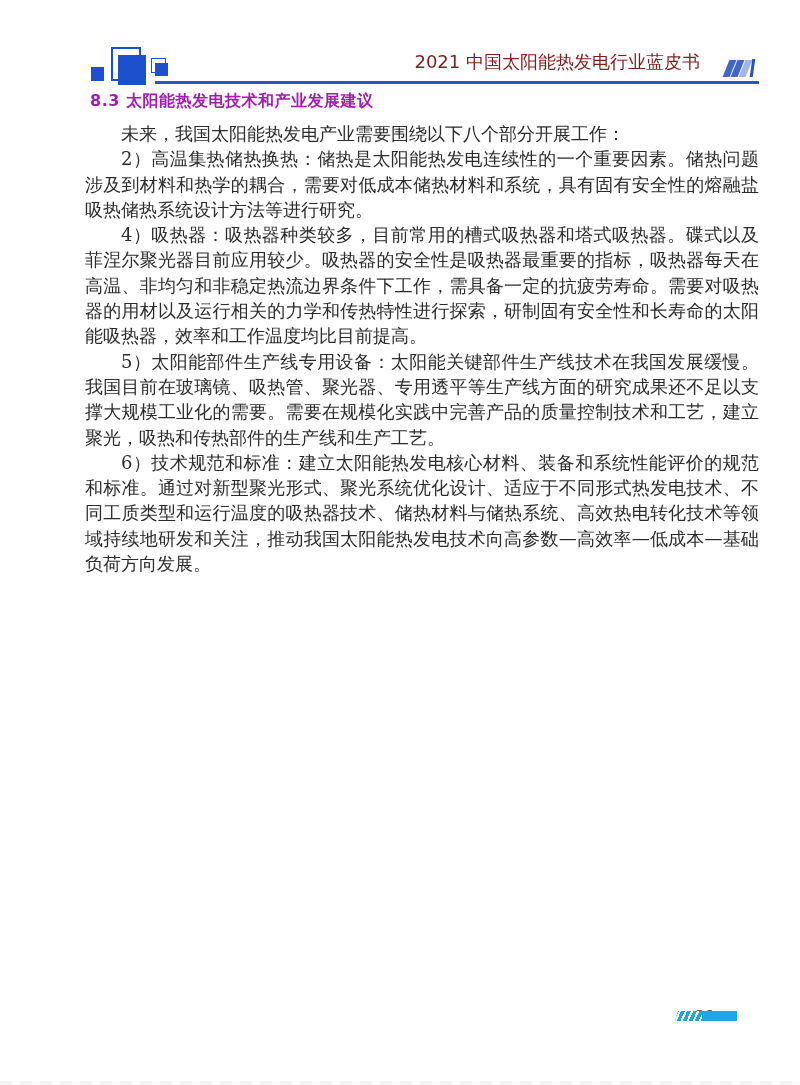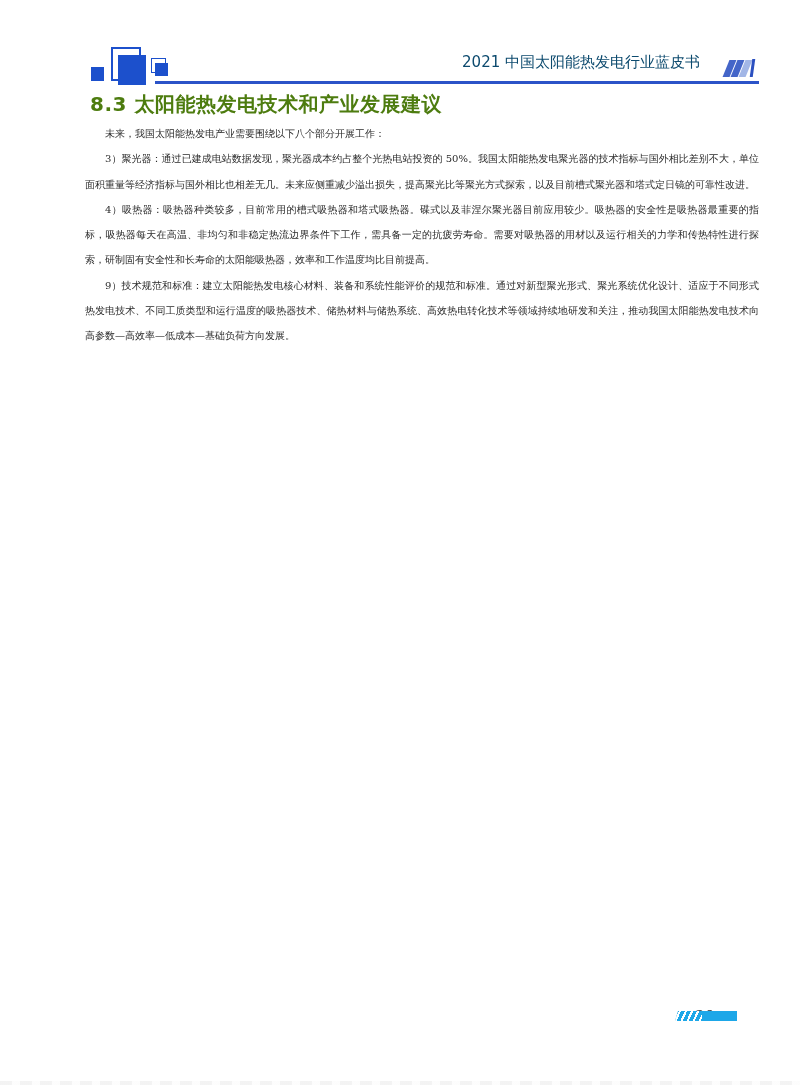--- a/index.html
+++ b/index.html
@@ -17,44 +17,44 @@
   .logo-sq { position:absolute; display:block; }
   .logo-outline       { left:111px; top:47px; width:30px; height:34px; border:2px solid #1c50cc; background:#ffffff; }
   .logo-big           { left:118px; top:55px; width:28px; height:30px; background:#1c50cc; }
   .logo-small-left    { left:91px;  top:67px; width:13px; height:14px; background:#1c50cc; }
   .logo-outline-right { left:151px; top:58px; width:15px; height:15px; border:1.5px solid #1c50cc; background:#ffffff; }
   .logo-small-right   { left:155px; top:63px; width:13px; height:13px; background:#1c50cc; }
 
   .header-title {
     position:absolute; top:53px; right:100px;
     font-family:"DejaVu Sans","Liberation Sans",sans-serif;
-    font-size:15px; line-height:18px; color:#0c4a6e;
+    font-size:18px; line-height:18px; color:#7f1d1d;
     white-space:nowrap;
   }
 
   .slashes { position:absolute; left:726px; top:59px; height:18px; }
   .slashes i { display:inline-block; height:17px; margin-right:1.5px; transform:skewX(-22deg); }
   .slashes .s1, .slashes .s2 { width:6.5px; background:#4465c8; }
   .slashes .s3 { width:6.5px; background:#a2b6e6; }
   .slashes .vbar { display:inline-block; width:2.5px; height:18px; background:#2b50c0; transform:skewX(-8deg); margin-left:1px; }
 
   .header-rule { position:absolute; left:155px; top:81px; width:604px; height:2.5px; background:#2b53c8; }
 
   
   .section-heading {
     position:absolute; left:90px; top:91px; width:660px;
     font-family:"DejaVu Sans","Liberation Sans",sans-serif;
-    font-size:20px; font-weight:700; letter-spacing:0.5px;
-    color:#4d7c0f; white-space:nowrap;
+    font-size:16px; font-weight:700; letter-spacing:0.5px;
+    color:#a21caf; white-space:nowrap;
   }
 
   
   .body-text {
     position:absolute; left:85px; top:121px; width:674px;
-    font-size:10px; line-height:25.3px; color:#2b2b2b;
+    font-size:18px; line-height:25.3px; color:#2b2b2b;
     text-align:justify; text-align-last:left;
   }
   .body-text p { text-indent:2em; }
 
   
   .page-number {
     position:absolute; left:651px; top:1008px;
     font-size:14.5px; color:#333333; letter-spacing:1px;margin-left:44px;
   }
   .footer-bar {
@@ -93,23 +93,24 @@
       <i class="s1"></i><i class="s2"></i><i class="s3"></i><span class="vbar"></span>
     </div>
 
     <div class="header-rule"></div>
   </header>
 
   <h1 class="section-heading">8.3 太阳能热发电技术和产业发展建议</h1>
 
   <main class="body-text">
     <p>未来，我国太阳能热发电产业需要围绕以下八个部分开展工作：</p>
-    <p>3）聚光器：通过已建成电站数据发现，聚光器成本约占整个光热电站投资的 50%。我国太阳能热发电聚光器的技术指标与国外相比差别不大，单位面积重量等经济指标与国外相比也相差无几。未来应侧重减少溢出损失，提高聚光比等聚光方式探索，以及目前槽式聚光器和塔式定日镜的可靠性改进。</p>
+    <p>2）高温集热储热换热：储热是太阳能热发电连续性的一个重要因素。储热问题涉及到材料和热学的耦合，需要对低成本储热材料和系统，具有固有安全性的熔融盐吸热储热系统设计方法等进行研究。</p>
     <p>4）吸热器：吸热器种类较多，目前常用的槽式吸热器和塔式吸热器。碟式以及菲涅尔聚光器目前应用较少。吸热器的安全性是吸热器最重要的指标，吸热器每天在高温、非均匀和非稳定热流边界条件下工作，需具备一定的抗疲劳寿命。需要对吸热器的用材以及运行相关的力学和传热特性进行探索，研制固有安全性和长寿命的太阳能吸热器，效率和工作温度均比目前提高。</p>
-    <p>9）技术规范和标准：建立太阳能热发电核心材料、装备和系统性能评价的规范和标准。通过对新型聚光形式、聚光系统优化设计、适应于不同形式热发电技术、不同工质类型和运行温度的吸热器技术、储热材料与储热系统、高效热电转化技术等领域持续地研发和关注，推动我国太阳能热发电技术向高参数—高效率—低成本—基础负荷方向发展。</p>
+    <p>5）太阳能部件生产线专用设备：太阳能关键部件生产线技术在我国发展缓慢。我国目前在玻璃镜、吸热管、聚光器、专用透平等生产线方面的研究成果还不足以支撑大规模工业化的需要。需要在规模化实践中完善产品的质量控制技术和工艺，建立聚光，吸热和传热部件的生产线和生产工艺。</p>
+    <p>6）技术规范和标准：建立太阳能热发电核心材料、装备和系统性能评价的规范和标准。通过对新型聚光形式、聚光系统优化设计、适应于不同形式热发电技术、不同工质类型和运行温度的吸热器技术、储热材料与储热系统、高效热电转化技术等领域持续地研发和关注，推动我国太阳能热发电技术向高参数—高效率—低成本—基础负荷方向发展。</p>
   </main>
 
   <footer>
     <span class="page-number">39</span>
     <span class="footer-bar"></span>
   </footer>
 
   <div class="scan-noise"></div>
 </div>
 

